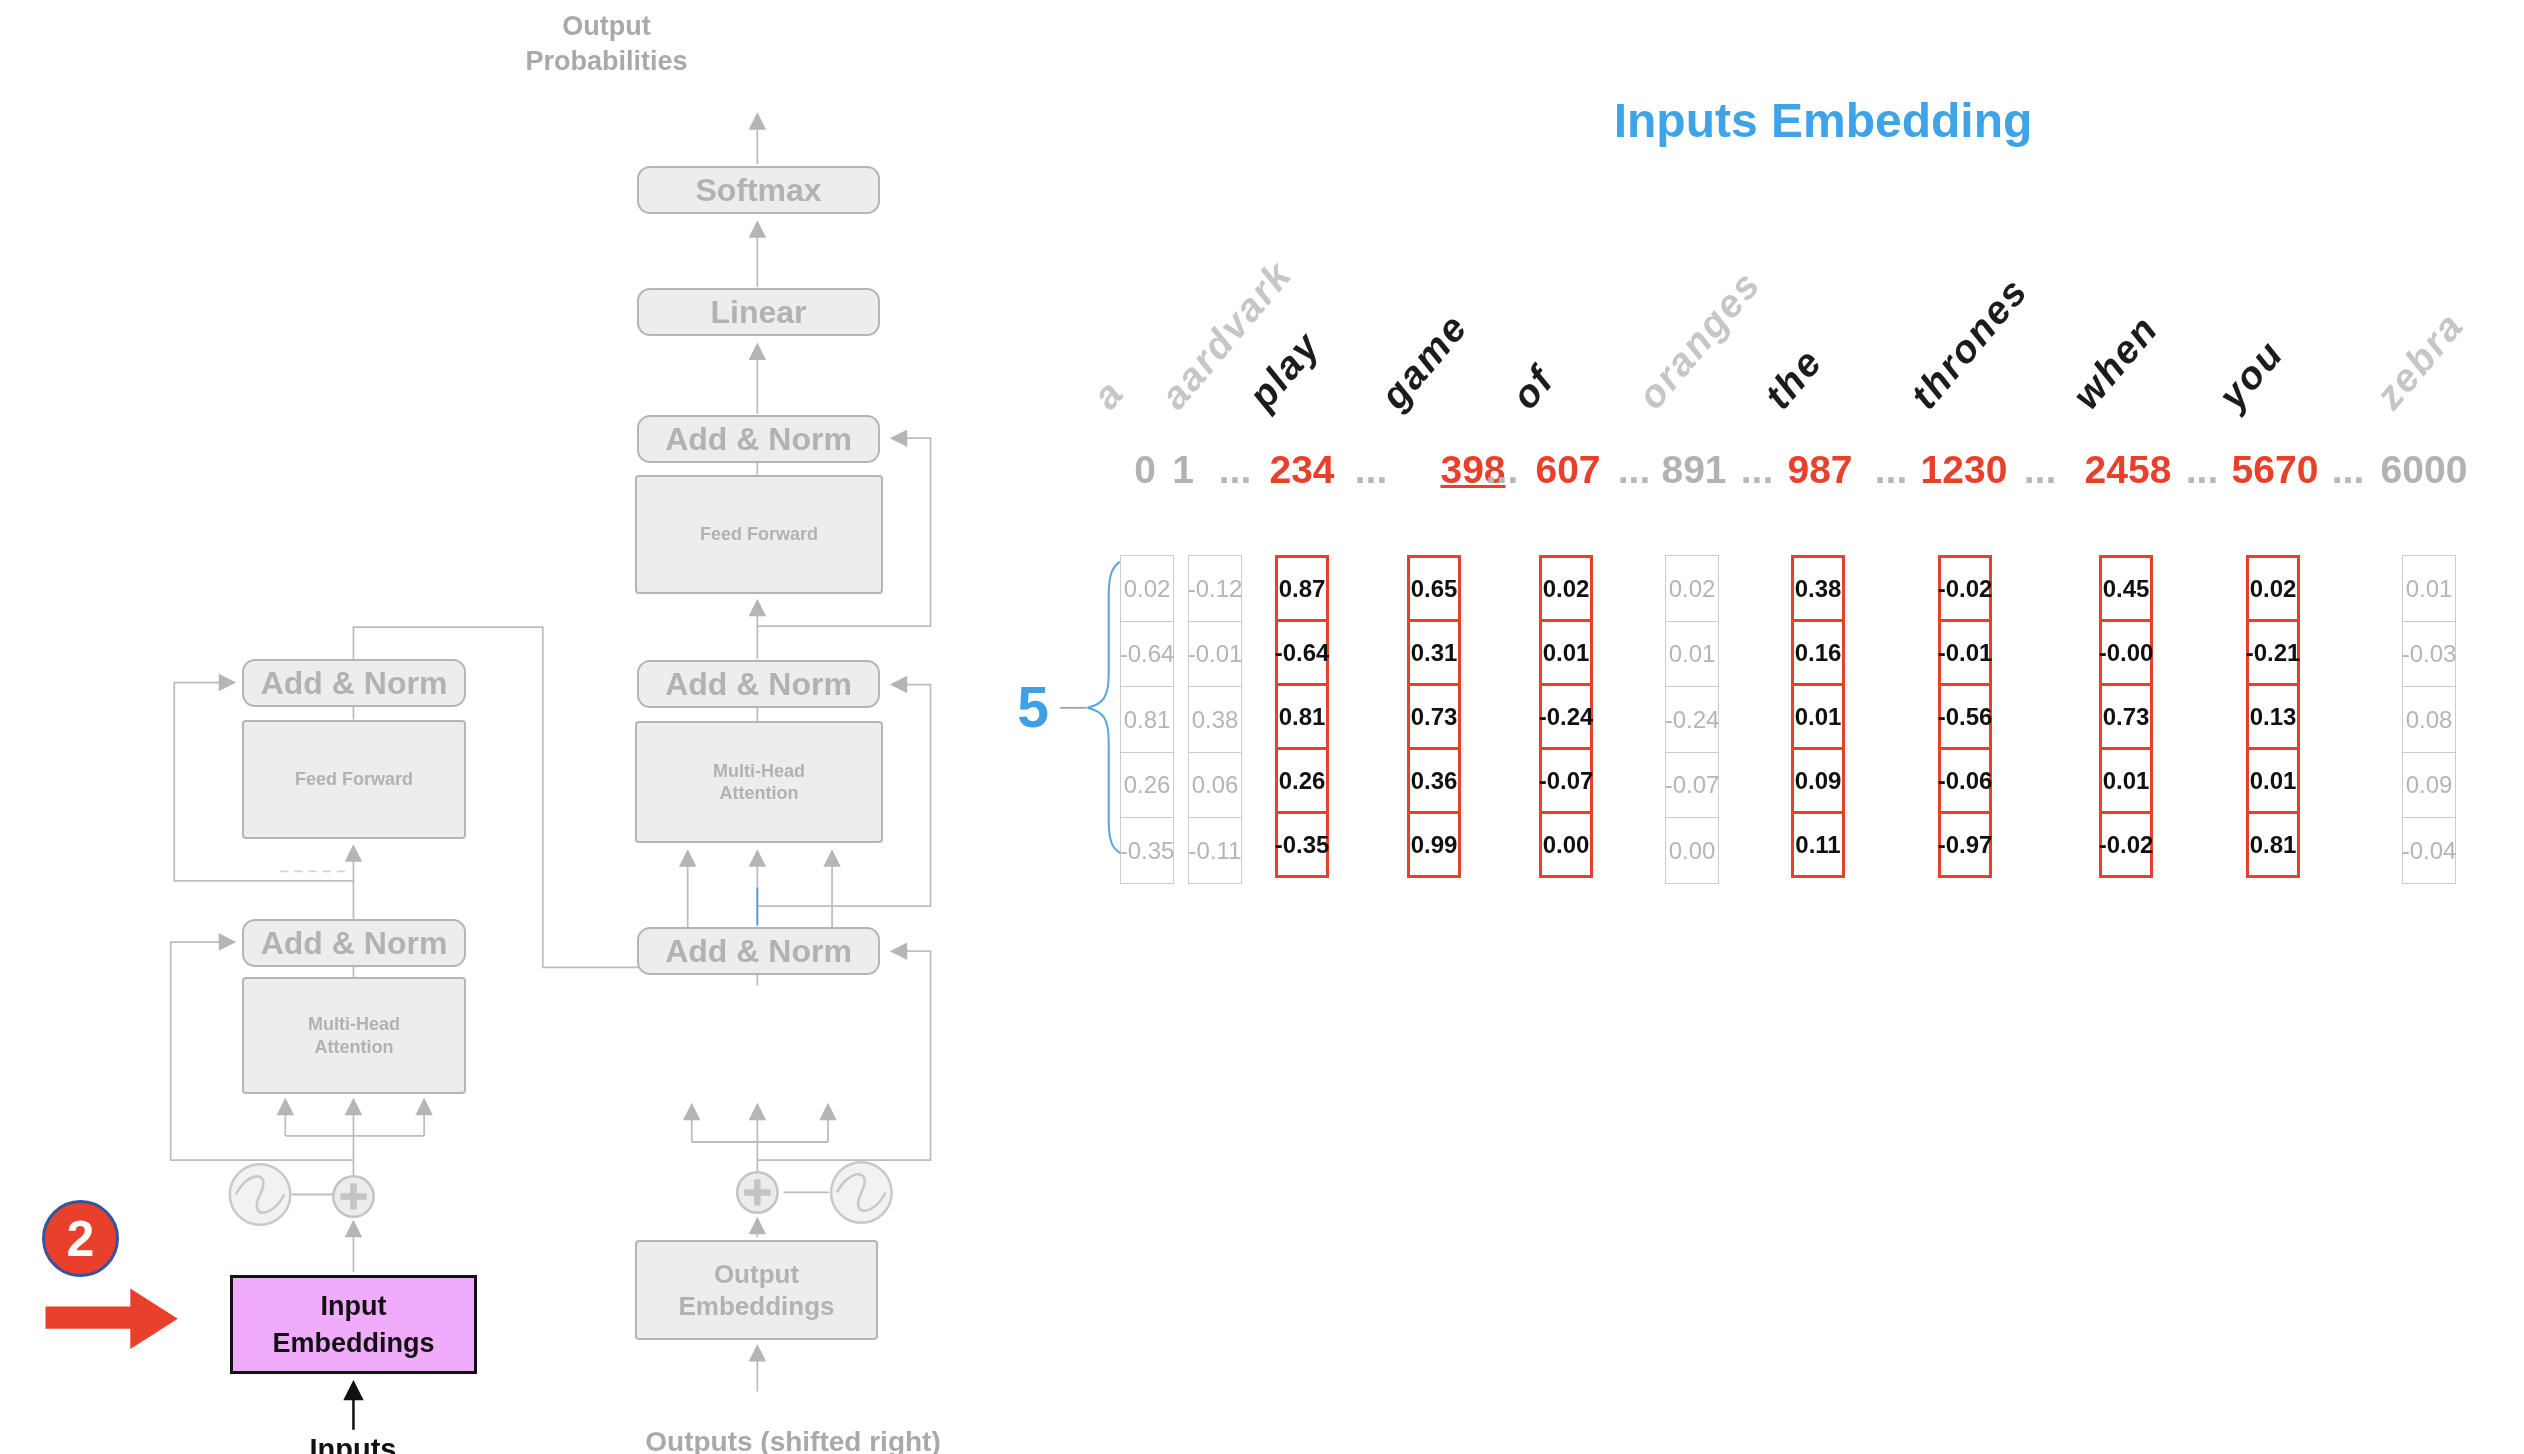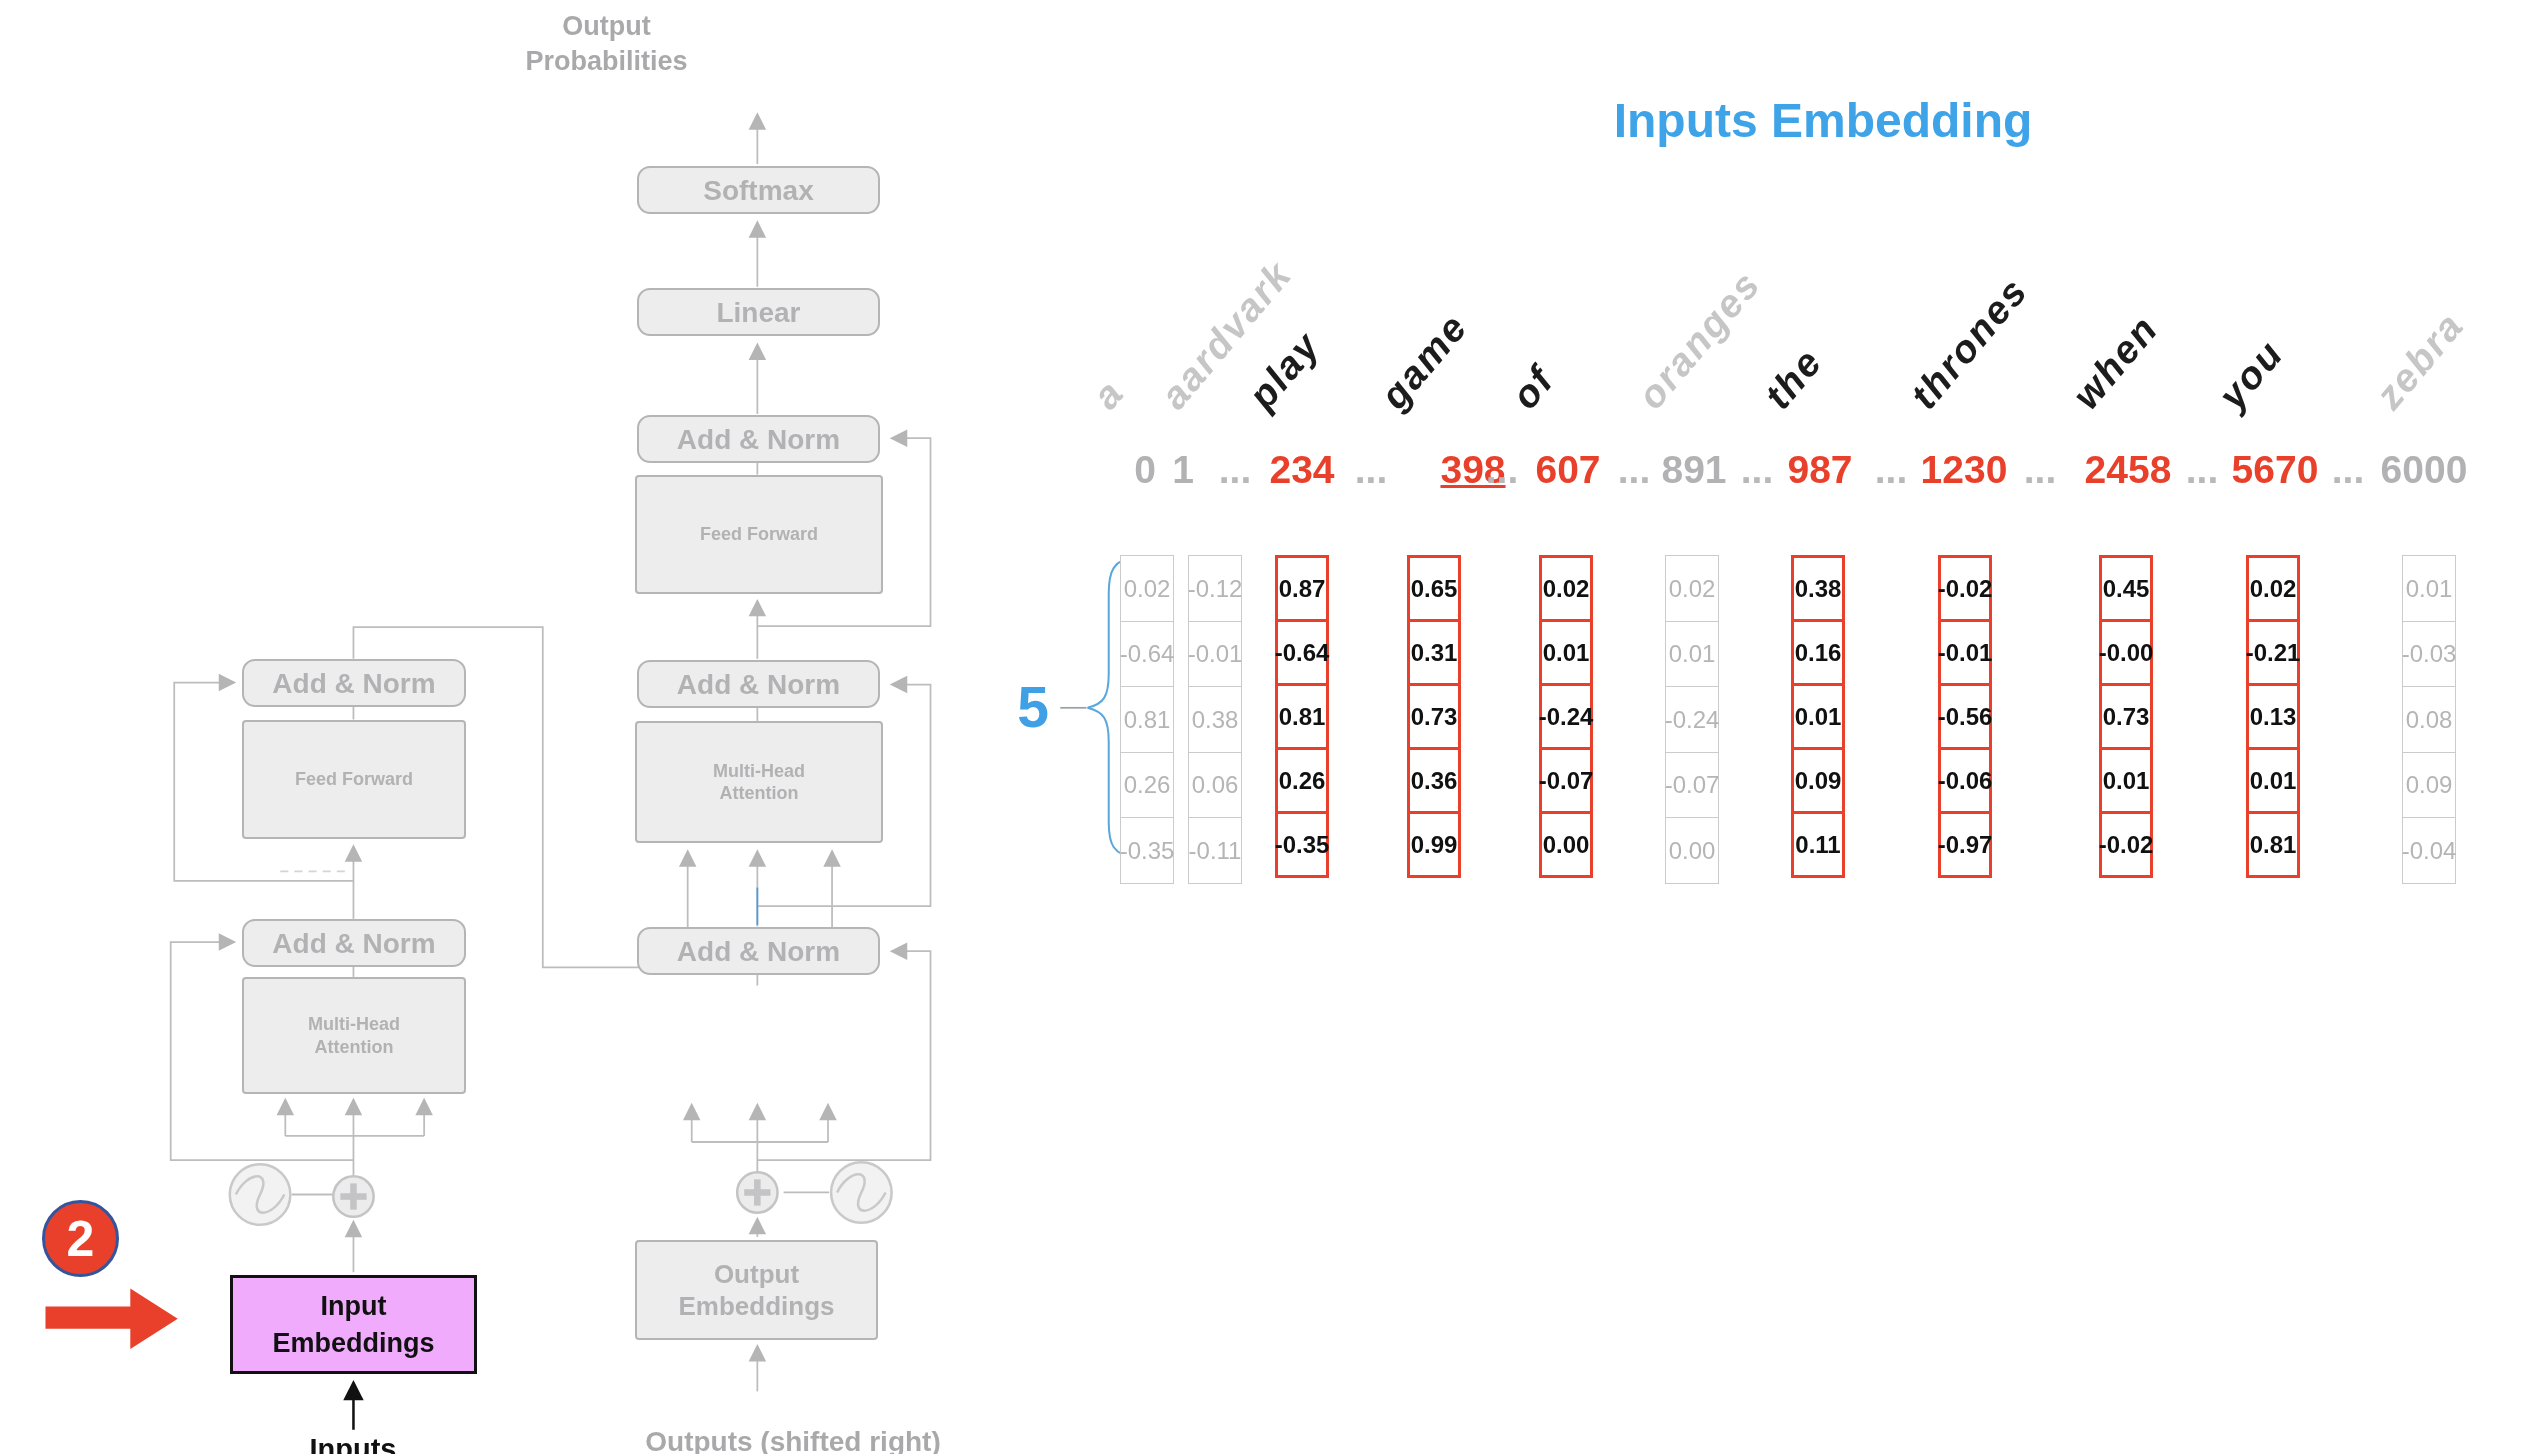--- a/index.html
+++ b/index.html
@@ -5,21 +5,21 @@
   html,body{margin:0;padding:0;background:#ffffff;width:2585px;height:1454px;overflow:hidden;
             font-family:"Liberation Sans", sans-serif;}
   #stage{position:absolute;left:0;top:0;width:2585px;height:1454px;}
   svg.lines{position:absolute;left:0;top:0;width:2585px;height:1454px;}
 
   
   .tbox{position:absolute;box-sizing:border-box;background:#ededed;border:2px solid #b5b5b5;
         color:#b2b2b4;display:flex;align-items:center;justify-content:center;text-align:center;
         font-weight:bold;white-space:pre-line;line-height:1.25;}
   .rounded{border-radius:13px;}
-  .small{font-size:28px;height:48px;}
+  .small{font-size:32px;height:48px;}
   .big{border-radius:4px;font-size:18px;}
   .ghostlabel{position:absolute;color:#a9a9ab;font-weight:bold;text-align:center;white-space:pre-line;line-height:1.3;}
 
   .pinkbox{position:absolute;box-sizing:border-box;background:#f0abfc;border:3px solid #111111;
            color:#111111;display:flex;align-items:center;justify-content:center;text-align:center;
            font-weight:bold;font-size:27px;white-space:pre-line;line-height:1.35;}
 
   .blacklabel{position:absolute;color:#111111;font-weight:bold;text-align:center;}
 
   

